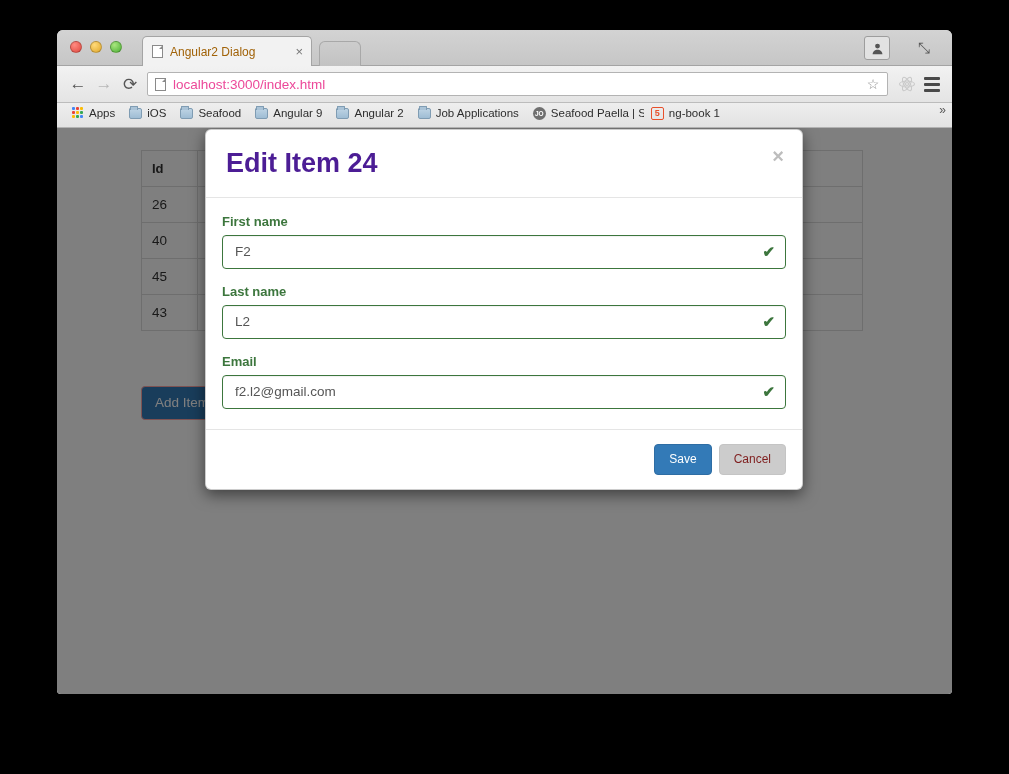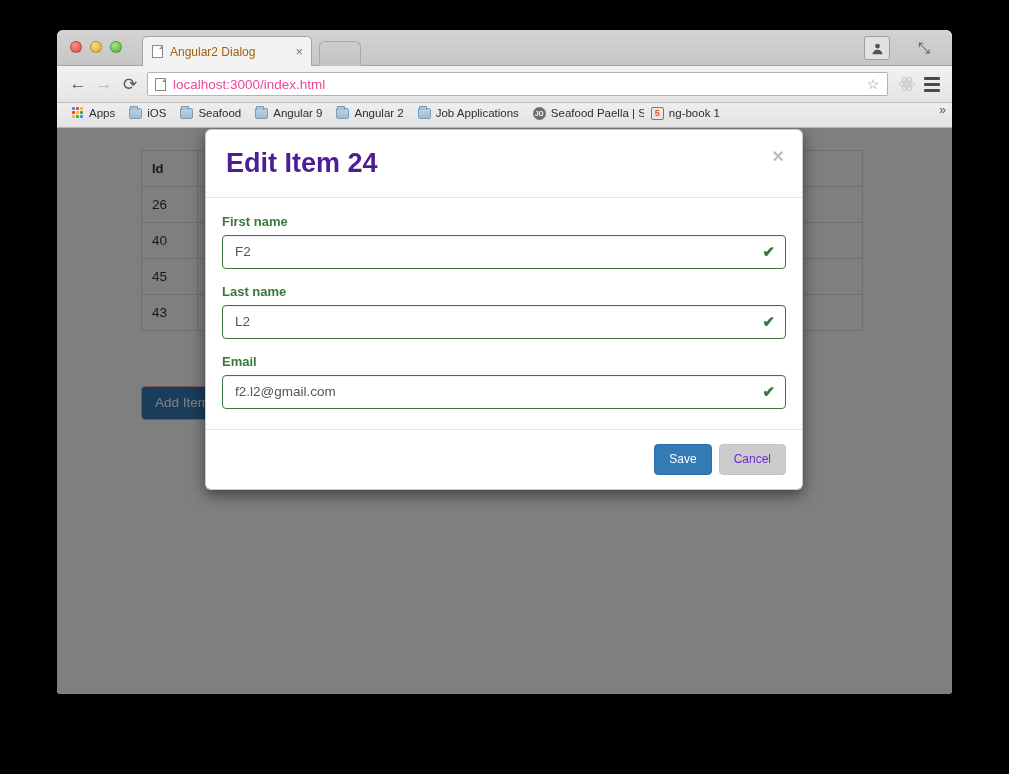--- a/index.html
+++ b/index.html
@@ -390,21 +390,21 @@
     cursor: pointer;
   }
   #save-button {
     background: #337ab7;
     border: 1px solid #2e6da4;
     color: #fff;
   }
   #cancel-button {
     background: #ccc;
     border: 1px solid #c4c4c4;
-    color: #6d28d9;
+    color: #7f1d1d;
     text-align: center;
   }
 </style>
 </head>
 <body>
 
 <div id="browser-window">
 
   <div id="tab-strip">
     <div id="traffic-lights">

